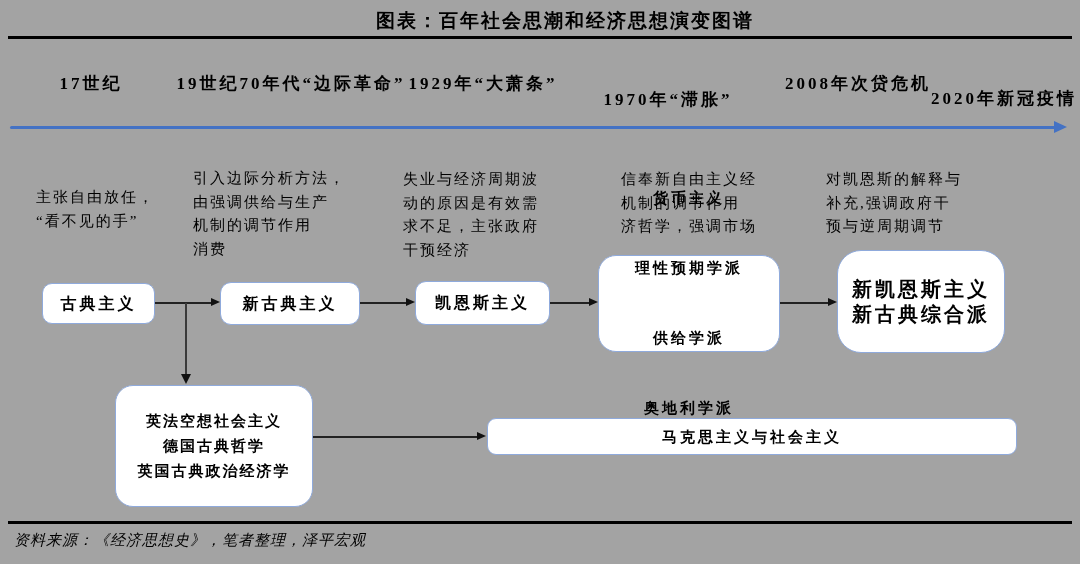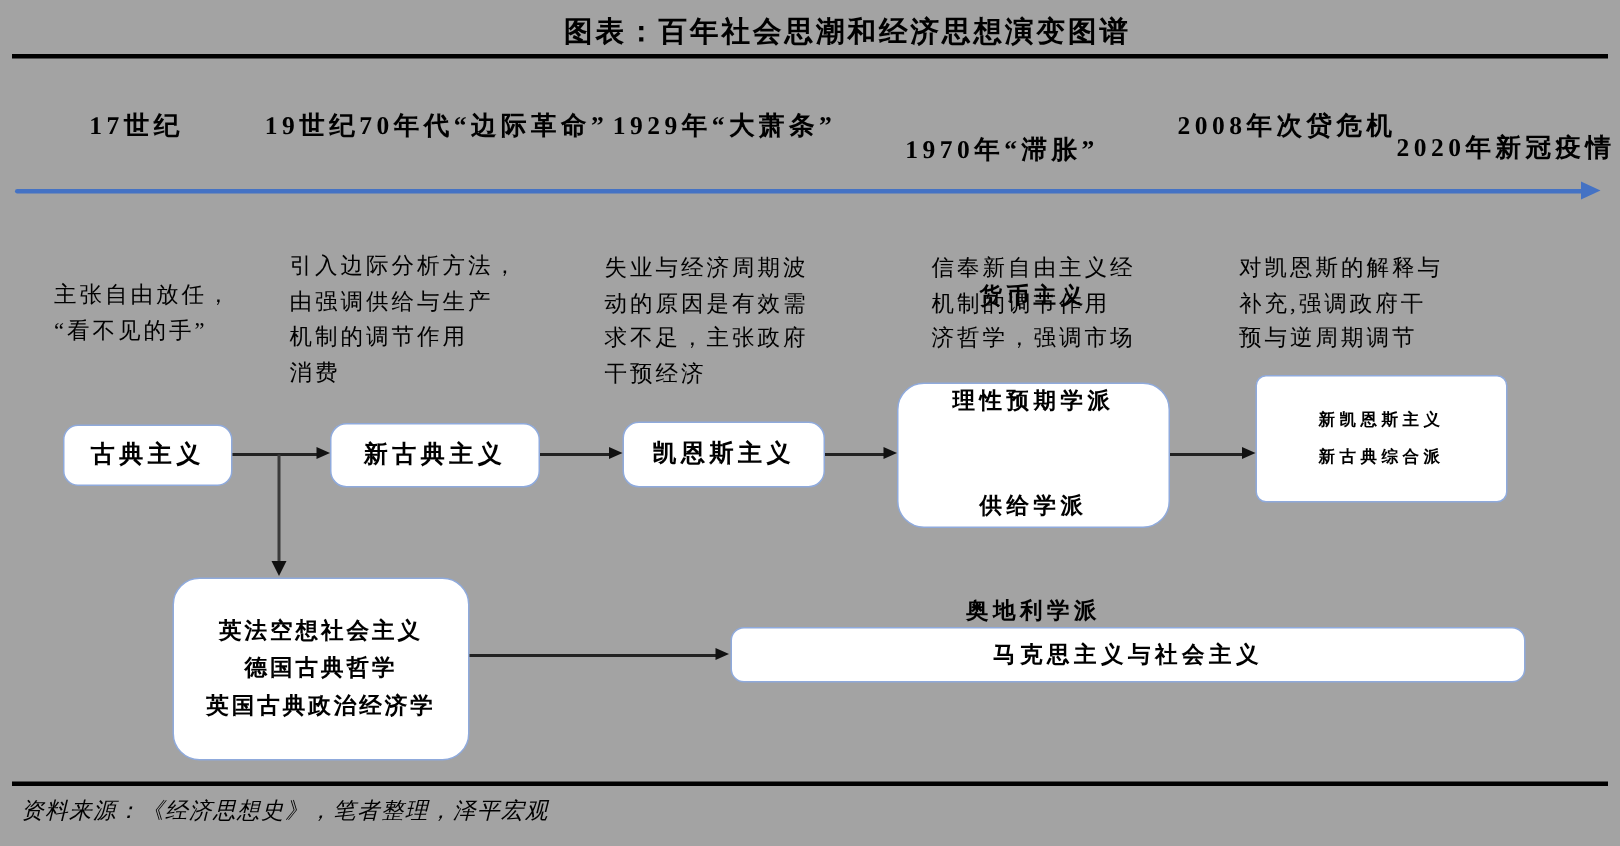--- a/index.html
+++ b/index.html
@@ -124,21 +124,21 @@
   </div>
   <div class="nbox" style="left:415px;top:281px;width:135px;height:44px;border-radius:11px;">
     <div>凯恩斯主义</div>
   </div>
   <div class="nbox" style="left:598px;top:255px;width:182px;height:97px;border-radius:18px;font-size:15px;line-height:23px;gap:47px;">
     <div>货币主义</div>
     <div>理性预期学派</div>
     <div>供给学派</div>
     <div>奥地利学派</div>
   </div>
-  <div class="nbox" style="left:837px;top:250px;width:168px;height:85px;border-radius:7px;font-size:11px;line-height:25px;">
+  <div class="nbox" style="left:837px;top:250px;width:168px;height:103px;border-radius:24px;font-size:20px;line-height:25px;">
     <div>新凯恩斯主义</div>
     <div>新古典综合派</div>
   </div>
 
   <div class="nbox" style="left:115px;top:385px;width:198px;height:122px;border-radius:18px;font-size:15px;line-height:25px;letter-spacing:2px;">
     <div>英法空想社会主义</div>
     <div>德国古典哲学</div>
     <div>英国古典政治经济学</div>
   </div>
   <div class="nbox" style="left:487px;top:418px;width:530px;height:37px;border-radius:9px;font-size:15px;">

